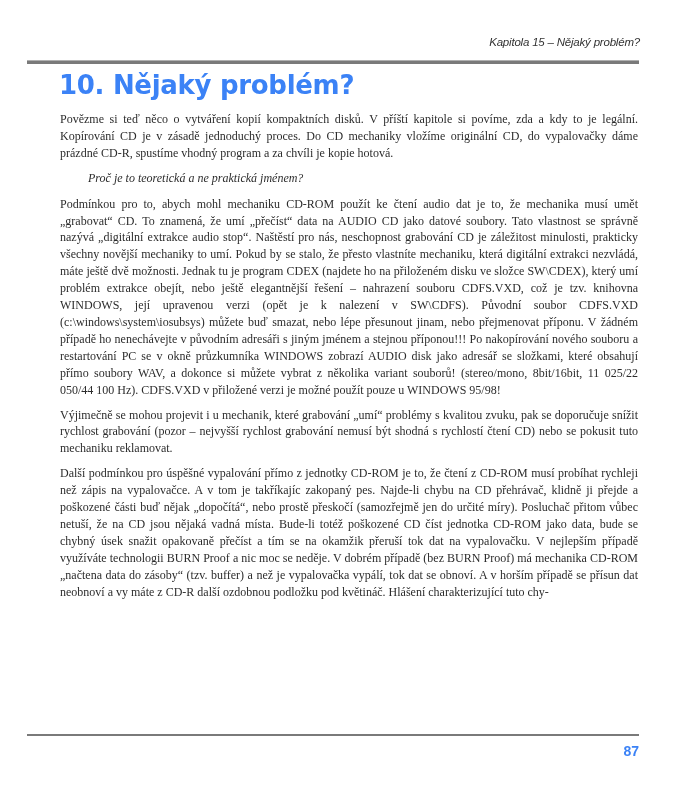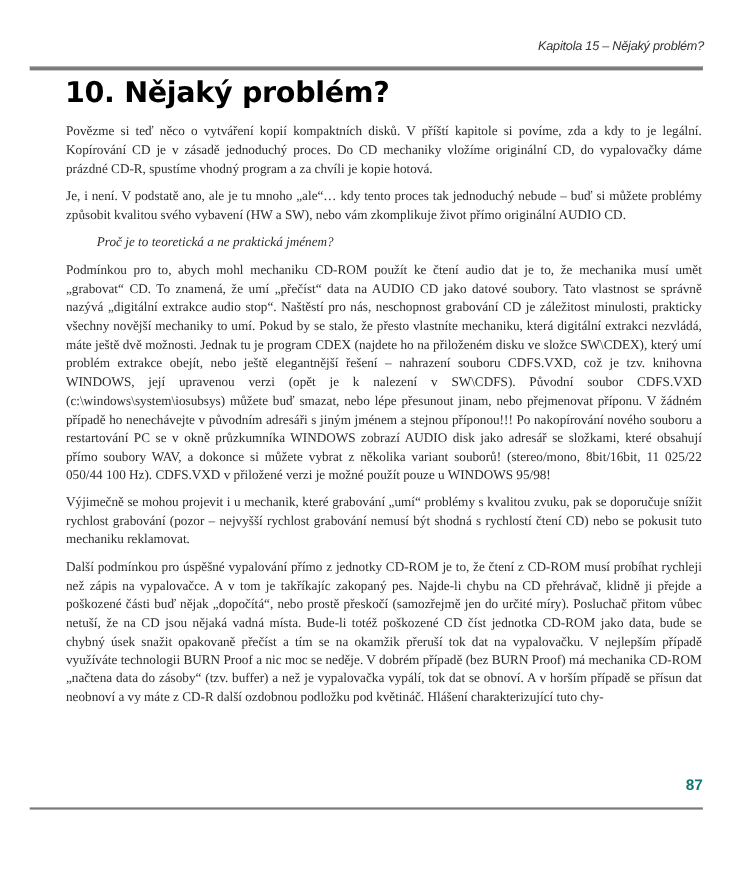--- a/index.html
+++ b/index.html
@@ -9,50 +9,49 @@
     font-family: "Liberation Sans", sans-serif; font-style: italic;
     font-size: 11.5px; color: #333; letter-spacing: -0.2px;
   }
   .rule-top {
     position: absolute; left: 27px; right: 37px; top: 60px;
     height: 3px; background: #7a7a7a; border-top: 1px solid #b0b0b0;
   }
   .chapter-title {
     position: absolute; left: 59px; top: 70px;
     font-family: "DejaVu Sans", sans-serif; font-weight: bold;
-    font-size: 26px; color: #000000; margin: 0; letter-spacing: -0.3px;
+    font-size: 26px; color: #3b82f6; margin: 0; letter-spacing: -0.3px;
   }
   .content {
     position: absolute; left: 60px; top: 111px; width: 578px;
     font-family: "Liberation Serif", serif; font-size: 12px;
     line-height: 16.9px; color: #2c2c2c; text-align: justify;
   }
   .content p { margin: 0 0 8px 0; }
   .content p.q { font-style: italic; padding-left: 28px; margin: 0 0 9px 0; }
   .rule-bottom {
     position: absolute; left: 27px; right: 37px; top: 734px;
     height: 2px; background: #7a7a7a;
   }
   .page-number {
-    position: absolute; right: 37px; top: 705px;
+    position: absolute; right: 37px; top: 743px;
     font-family: "Liberation Sans", sans-serif; font-weight: bold;
-    font-size: 14px; color: #0f766e;
+    font-size: 14px; color: #3b82f6;
   }
 </style>
 </head>
 <body>
 
 <div class="running-head">Kapitola 15 – Nějaký problém?</div>
 <div class="rule-top"></div>
 
 <h1 class="chapter-title">10. Nějaký problém?</h1>
 
 <div class="content">
   <p>Povězme si teď něco o vytváření kopií kompaktních disků. V příští kapitole si povíme, zda a kdy to je legální. Kopírování CD je v zásadě jednoduchý proces. Do CD mechaniky vložíme originální CD, do vypalovačky dáme prázdné CD-R, spustíme vhodný program a za chvíli je kopie hotová.</p>
-  <p>Je, i není. V podstatě ano, ale je tu mnoho „ale“… kdy tento proces tak jednoduchý nebude – buď si můžete problémy způsobit kvalitou svého vybavení (HW a SW), nebo vám zkomplikuje život přímo originální AUDIO CD.</p>
   <p class="q">Proč je to teoretická a ne praktická jménem?</p>
   <p>Podmínkou pro to, abych mohl mechaniku CD-ROM použít ke čtení audio dat je to, že mechanika musí umět „grabovat“ CD. To znamená, že umí „přečíst“ data na AUDIO CD jako datové soubory. Tato vlastnost se správně nazývá „digitální extrakce audio stop“. Naštěstí pro nás, neschopnost grabování CD je záležitost minulosti, prakticky všechny novější mechaniky to umí. Pokud by se stalo, že přesto vlastníte mechaniku, která digitální extrakci nezvládá, máte ještě dvě možnosti. Jednak tu je program CDEX (najdete ho na přiloženém disku ve složce SW\CDEX), který umí problém extrakce obejít, nebo ještě elegantnější řešení – nahrazení souboru CDFS.VXD, což je tzv. knihovna WINDOWS, její upravenou verzi (opět je k nalezení v SW\CDFS). Původní soubor CDFS.VXD (c:\windows\system\iosubsys) můžete buď smazat, nebo lépe přesunout jinam, nebo přejmenovat příponu. V žádném případě ho nenechávejte v původním adresáři s jiným jménem a stejnou příponou!!! Po nakopírování nového souboru a restartování PC se v okně průzkumníka WINDOWS zobrazí AUDIO disk jako adresář se složkami, které obsahují přímo soubory WAV, a dokonce si můžete vybrat z několika variant souborů! (stereo/mono, 8bit/16bit, 11 025/22 050/44 100 Hz). CDFS.VXD v přiložené verzi je možné použít pouze u WINDOWS 95/98!</p>
   <p>Výjimečně se mohou projevit i u mechanik, které grabování „umí“ problémy s kvalitou zvuku, pak se doporučuje snížit rychlost grabování (pozor – nejvyšší rychlost grabování nemusí být shodná s rychlostí čtení CD) nebo se pokusit tuto mechaniku reklamovat.</p>
   <p>Další podmínkou pro úspěšné vypalování přímo z jednotky CD-ROM je to, že čtení z CD-ROM musí probíhat rychleji než zápis na vypalovačce. A v tom je takříkajíc zakopaný pes. Najde-li chybu na CD přehrávač, klidně ji přejde a poškozené části buď nějak „dopočítá“, nebo prostě přeskočí (samozřejmě jen do určité míry). Posluchač přitom vůbec netuší, že na CD jsou nějaká vadná místa. Bude-li totéž poškozené CD číst jednotka CD-ROM jako data, bude se chybný úsek snažit opakovaně přečíst a tím se na okamžik přeruší tok dat na vypalovačku. V nejlepším případě využíváte technologii BURN Proof a nic moc se neděje. V dobrém případě (bez BURN Proof) má mechanika CD-ROM „načtena data do zásoby“ (tzv. buffer) a než je vypalovačka vypálí, tok dat se obnoví. A v horším případě se přísun dat neobnoví a vy máte z CD-R další ozdobnou podložku pod květináč. Hlášení charakterizující tuto chy-</p>
 </div>
 
 <div class="rule-bottom"></div>
 <div class="page-number">87</div>
 
 </body></html>

